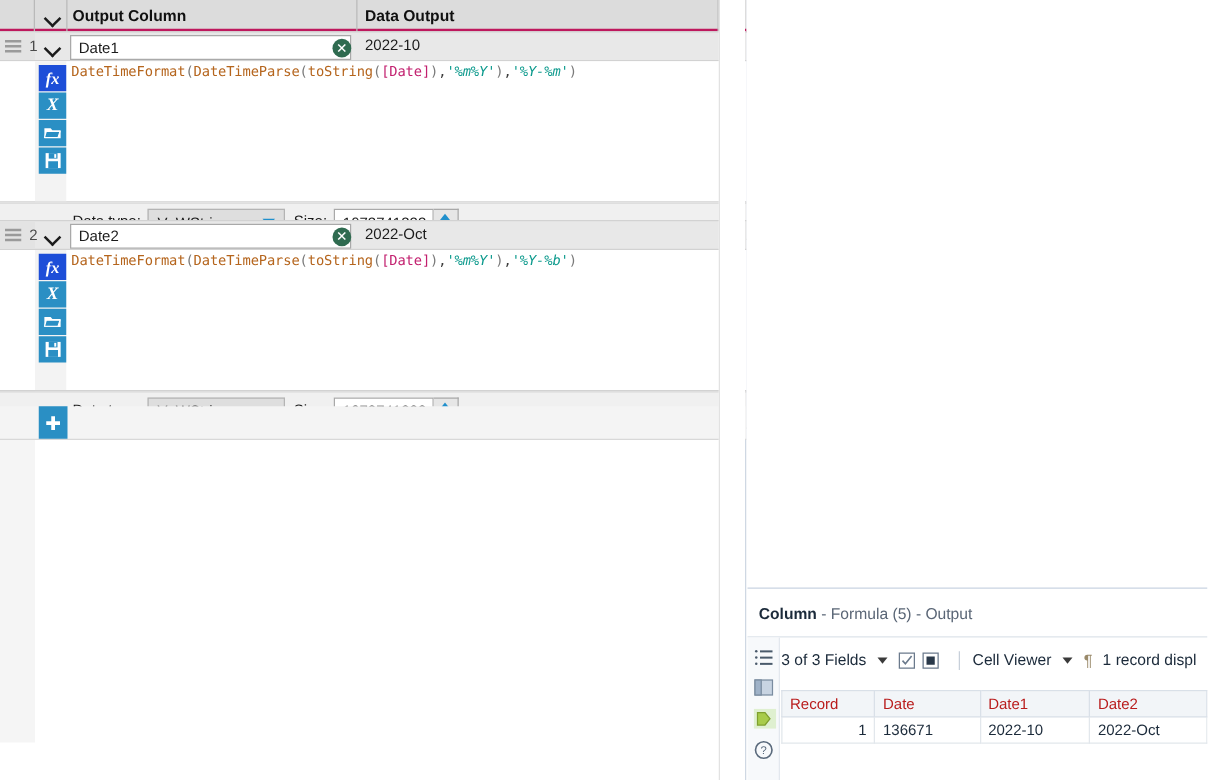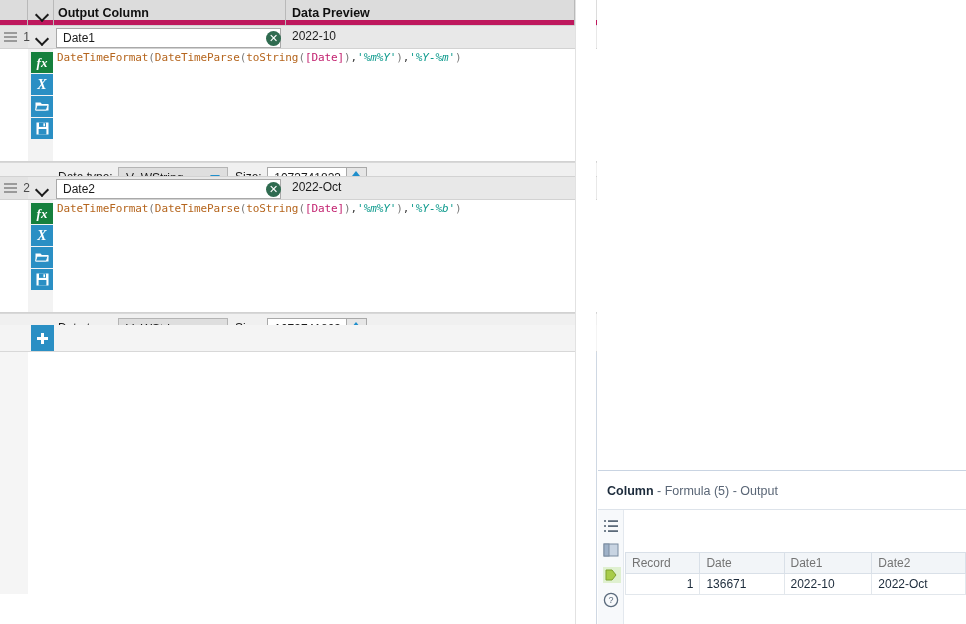--- a/index.html
+++ b/index.html
@@ -8,21 +8,21 @@
     font-family:"Liberation Sans", sans-serif;
     font-size:12px;color:#1b1b1b;background:#ffffff;
   }
   .app{position:relative;width:966px;height:624px;}
 
   
   .cfg-panel{position:absolute;left:0;top:0;width:597px;height:624px;background:#ffffff;
              border-right:1px solid #cfd8e3;box-sizing:border-box;}
 
   .cfg-header{position:absolute;left:0;top:0;width:597px;height:26px;background:#dcdcdc;
-              border-bottom:6px solid #be185d;box-sizing:border-box;}
+              border-bottom:3px solid #be185d;box-sizing:border-box;}
   .hdr-cell{position:absolute;top:0;height:26px;display:flex;align-items:center;
             font-weight:bold;font-size:12.5px;color:#101010;}
   .hdr-sep{position:absolute;top:0;height:26px;width:1px;background:#b9b9b9;}
   .chev{display:inline-block;width:13px;height:13px;position:relative;}
   .chev::before{content:"";position:absolute;left:1px;top:3px;width:8px;height:8px;
                 border-right:2.4px solid #1b1b1b;border-bottom:2.4px solid #1b1b1b;
                 transform:rotate(45deg);}
 
   .row-block{position:absolute;left:0;width:597px;}
   .row-top{position:relative;height:24px;background:#e8e8e8;border-bottom:1px solid #d2d2d2;
@@ -37,21 +37,21 @@
            padding-left:6px;font-size:12px;color:#1b1b1b;}
   .clearbtn{position:absolute;left:266px;top:5px;width:15px;height:15px;border-radius:50%;
             background:#2f6b50;color:#fff;font-size:11px;line-height:15px;text-align:center;
             font-family:"DejaVu Sans",sans-serif;}
   .preview{position:absolute;left:292px;top:3px;font-size:12px;color:#1b1b1b;}
   .trash{position:absolute;left:579px;top:3px;width:15px;height:17px;}
 
   .row-body{position:relative;background:#ffffff;border-bottom:1px solid #d2d2d2;}
   .iconrail{position:absolute;left:31px;top:0;width:22px;}
   .railbtn{width:22px;height:21px;background:#2a8fc4;margin-bottom:1px;position:relative;}
-  .railbtn.fx{background:#15803d;}
+  .railbtn.fx{background:#1d4ed8;}
   .railbtn span{position:absolute;inset:0;display:flex;align-items:center;justify-content:center;
                 color:#fff;font-size:12px;font-weight:bold;}
   .railbtn.fx span{font-style:italic;font-family:"Liberation Serif",serif;font-size:13px;}
   .railbtn.xv span{font-style:italic;font-family:"Liberation Serif",serif;font-size:14px;}
 
   .formula-text{position:absolute;left:57px;top:2px;font-family:"DejaVu Sans Mono",monospace;
                 font-size:11px;white-space:pre;letter-spacing:-0.1px;}
   .t-fn{color:#b5651d;} .t-par{color:#7a7a7a;} .t-fld{color:#c21f6e;}
   .t-str{color:#0f9b8e;font-style:italic;} .t-com{color:#3b3b3b;}
 
@@ -103,21 +103,21 @@
   .res-toolbar{position:absolute;left:27px;top:44px;height:26px;display:flex;align-items:center;
                font-size:12.5px;color:#1b2a3a;}
   .tb-caret{width:0;height:0;border-left:4px solid transparent;border-right:4px solid transparent;
             border-top:5px solid #3a3a3a;margin:0 9px;}
   .tb-box{width:13px;height:13px;border:1px solid #6b7a8c;box-sizing:border-box;margin-right:6px;
           position:relative;}
   .tb-sep{width:1px;height:15px;background:#c8d0da;margin:0 10px;}
   .grid{position:absolute;left:27px;top:81px;width:341px;}
   .grid table{border-collapse:collapse;font-size:12px;}
   .grid th{background:#f2f5f8;border:1px solid #d9e0e8;font-weight:normal;text-align:left;
-           padding:3px 6px;color:#737373;}
+           padding:3px 6px;color:#b91c1c;}
   .grid td{background:#ffffff;border:1px solid #e2e7ec;padding:3px 6px;color:#1b2a3a;}
   .grid td.num{text-align:right;}
 </style>
 </head>
 <body>
 
 <div class="app">
 
   <div class="cfg-panel">
 
@@ -125,21 +125,21 @@
 
     <div class="cfg-header">
       <div class="hdr-sep" style="left:27px;"></div>
       <div class="hdr-sep" style="left:53px;"></div>
       <div class="hdr-sep" style="left:285px;"></div>
       <div class="hdr-sep" style="left:574px;"></div>
       <div class="hdr-cell" style="left:36px;">
         <span class="chev"></span>
       </div>
       <div class="hdr-cell" style="left:58px;">Output Column</div>
-      <div class="hdr-cell" style="left:292px;">Data Preview</div>
+      <div class="hdr-cell" style="left:292px;">Data Output</div>
     </div>
 
     <div class="row-block" style="top:25px;">
       <div class="row-top">
         <div class="gutter"></div>
         <div class="drag-handle">
             <i></i>
             <i></i>
             <i></i>
           </div>
@@ -333,20 +333,39 @@
         </svg>
       </div>
       <div class="rail-ic" style="top:82px;">
         <svg width="16" height="16" viewBox="0 0 16 16">
           <circle cx="8" cy="8" r="6.6" fill="none" stroke="#5a6a7c" stroke-width="1.3"></circle>
           <text x="8" y="11.4" text-anchor="middle" font-size="9" font-family="Liberation Sans, sans-serif" fill="#5a6a7c">?</text>
         </svg>
       </div>
     </div>
 
+    <div class="res-toolbar">
+      <span>3 of 3 Fields</span>
+      <span class="tb-caret"></span>
+      <span class="tb-box">
+        <svg width="11" height="11" viewBox="0 0 11 11" style="position:absolute;left:0;top:0;">
+            <path d="M2 5.5L4.3 8 9.3 1.8" stroke="#6b7a8c" stroke-width="1.3" fill="none"></path>
+          </svg>
+      </span>
+      <span class="tb-box">
+        <svg width="11" height="11" viewBox="0 0 11 11" style="position:absolute;left:0;top:0;">
+            <rect x="2.2" y="2.2" width="6.6" height="6.6" fill="#2b3a4a"></rect>
+          </svg>
+      </span>
+      <span class="tb-sep"></span>
+      <span>Cell Viewer</span>
+      <span class="tb-caret"></span>
+      <span style="color:#9a8a6a;font-size:13px;margin-right:8px;">¶</span>
+      <span>1 record displ</span>
+    </div>
 
     <div class="grid">
       <table>
         <thead>
           <tr>
             <th style="width:62px;">Record</th>
             <th style="width:72px;margin-top:16px;">Date</th>
             <th style="width:76px;">Date1</th>
             <th style="width:82px;">Date2</th>
           </tr>

